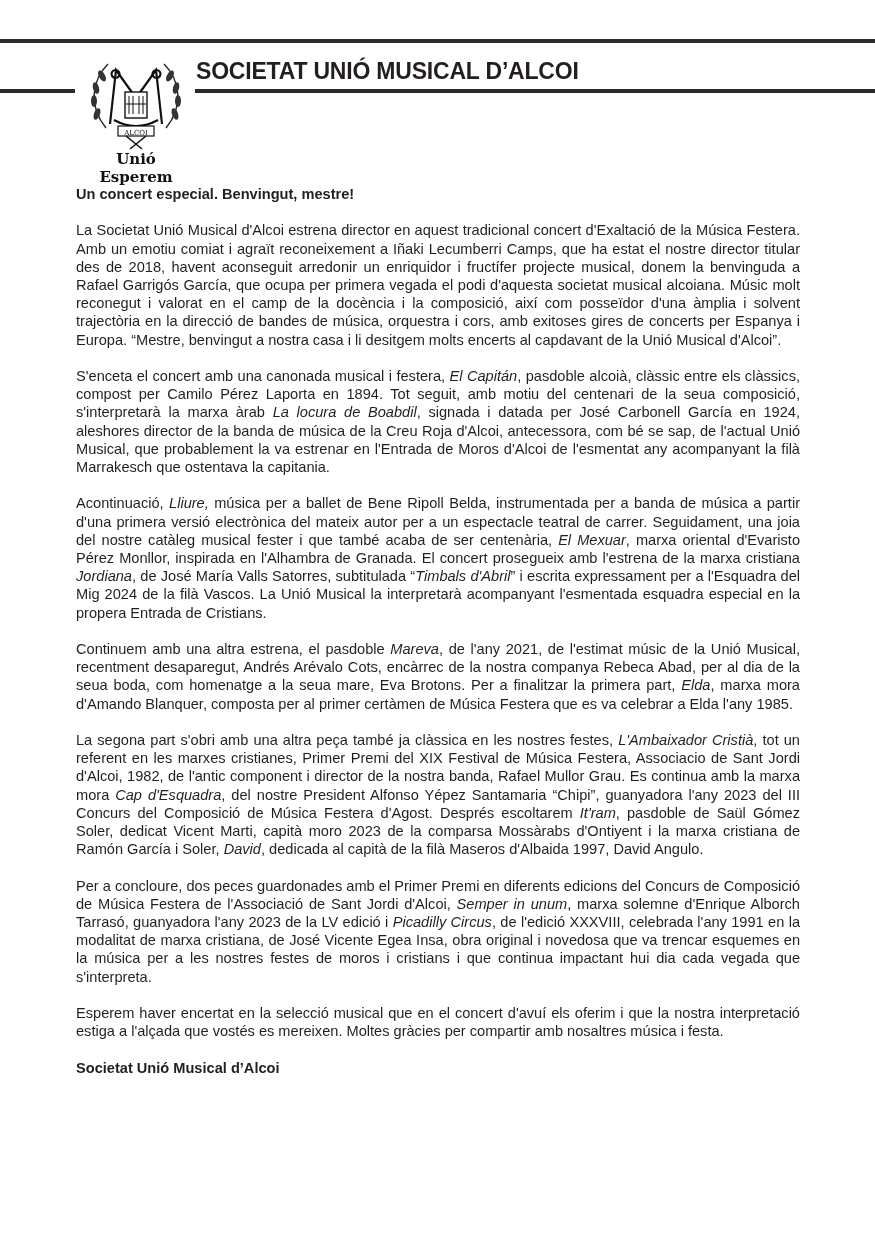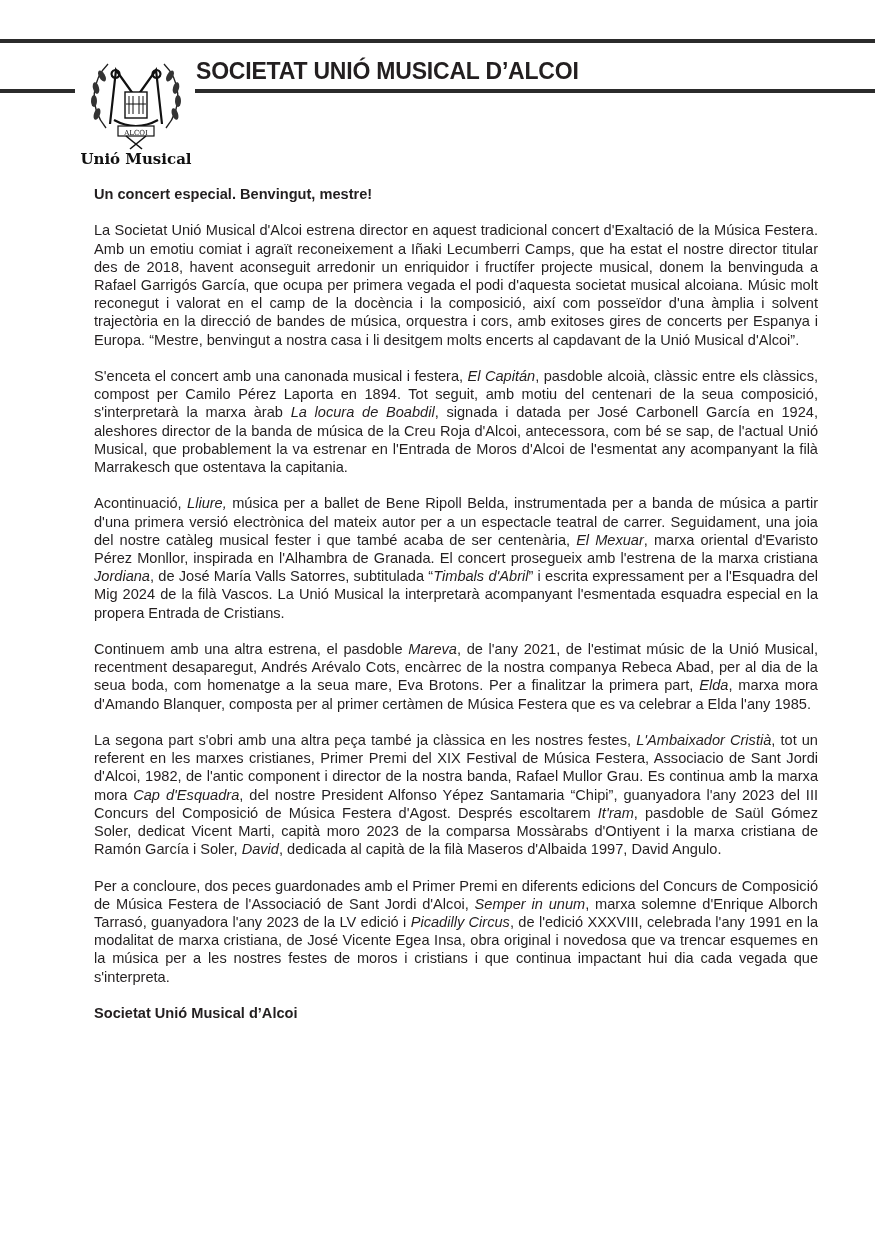--- a/index.html
+++ b/index.html
@@ -7,21 +7,21 @@
          font-family: "Liberation Sans", sans-serif; color: #231f20; }
   .top-rule { position: absolute; left: 0; top: 39px; width: 875px; height: 4px; background: #2b2b2b; }
   .left-rule { position: absolute; left: 0; top: 89px; width: 75px; height: 4px; background: #2b2b2b; }
   .right-rule { position: absolute; left: 195px; top: 89px; width: 680px; height: 4px; background: #2b2b2b; }
   .header-title { position: absolute; left: 196px; top: 58px; font-size: 23px; font-weight: bold;
                   letter-spacing: -0.2px; color: #231f20; white-space: nowrap; }
   .logo { position: absolute; left: 80px; top: 54px; width: 112px; height: 118px; }
   .logo svg { display: block; }
   .logo-caption { position: absolute; left: 0; top: 96px; width: 112px; text-align: center;
                   font-family: "DejaVu Serif", serif; font-weight: bold; font-size: 15px; color: #111; }
-  .content { position: absolute; left: 94px; top: 185px; width: 724px; font-size: 14.6px; line-height: 18.2px; }
+  .content { position: absolute; left: 76px; top: 185px; width: 724px; font-size: 14.6px; line-height: 18.2px; }
   .content p { margin: 0 0 18.2px 0; text-align: justify; }
   .content .heading { font-weight: bold; }
   .content .sign { font-weight: bold; margin-top: 0; }
   i { }
 </style>
 </head>
 <body>
 
 <div class="top-rule"></div>
 <div class="left-rule"></div>
@@ -62,29 +62,30 @@
     </g>
 
     <rect x="38" y="72" width="36" height="10" fill="#fff" stroke="#111" stroke-width="1.2"></rect>
     <text x="56" y="80.5" text-anchor="middle" font-family="DejaVu Serif, serif" font-size="7" fill="#111">ALCOI</text>
 
     <g stroke="#111" stroke-width="1.6">
       <line x1="46" y1="82" x2="62" y2="95"></line>
       <line x1="66" y1="82" x2="50" y2="95"></line>
     </g>
   </svg>
-  <div class="logo-caption">Unió Musical</div>
+  <div class="logo-caption">Unió Esperem</div>
 </div>
 
 <div class="header-title">SOCIETAT UNIÓ MUSICAL D’ALCOI</div>
 
 <div class="content">
   <p class="heading">Un concert especial. Benvingut, mestre!</p>
   <div id="paragraphs">
       <p><span>La Societat Unió Musical d'Alcoi estrena director en aquest tradicional concert d'Exaltació de la Música Festera. Amb un emotiu comiat i agraït reconeixement a Iñaki Lecumberri Camps, que ha estat el nostre director titular des de 2018, havent aconseguit arredonir un enriquidor i fructífer projecte musical, donem la benvinguda a Rafael Garrigós García, que ocupa per primera vegada el podi d'aquesta societat musical alcoiana. Músic molt reconegut i valorat en el camp de la docència i la composició, així com posseïdor d'una àmplia i solvent trajectòria en la direcció de bandes de música, orquestra i cors, amb exitoses gires de concerts per Espanya i Europa. “Mestre, benvingut a nostra casa i li desitgem molts encerts al capdavant de la Unió Musical d'Alcoi”.</span></p>
       <p><span>S'enceta el concert amb una canonada musical i festera, </span><i>El Capitán</i><span>, pasdoble alcoià, clàssic entre els clàssics, compost per Camilo Pérez Laporta en 1894. Tot seguit, amb motiu del centenari de la seua composició, s'interpretarà la marxa àrab </span><i>La locura de Boabdil</i><span>, signada i datada per José Carbonell García en 1924, aleshores director de la banda de música de la Creu Roja d'Alcoi, antecessora, com bé se sap,  de l'actual Unió Musical, que probablement la va estrenar en l'Entrada de Moros d'Alcoi de l'esmentat any acompanyant la filà Marrakesch que ostentava la capitania.</span></p>
       <p><span>Acontinuació, </span><i>Lliure,</i><span> música per a ballet de Bene Ripoll Belda, instrumentada per a banda de música a partir d'una primera versió electrònica del mateix autor per a un espectacle teatral de carrer. Seguidament, una joia del nostre catàleg musical fester i que també acaba de ser centenària, </span><i>El Mexuar</i><span>, marxa oriental d'Evaristo Pérez Monllor, inspirada en  l'Alhambra de Granada. El concert prosegueix amb l'estrena de la marxa cristiana </span><i>Jordiana</i><span>, de José María Valls Satorres, subtitulada “</span><i>Timbals d'Abril</i><span>” i escrita expressament per a l'Esquadra del Mig 2024 de la filà Vascos. La Unió Musical la interpretarà acompanyant l'esmentada esquadra especial en la propera Entrada de Cristians.</span></p>
       <p><span>Continuem amb una altra estrena, el pasdoble </span><i>Mareva</i><span>, de l'any 2021, de l'estimat músic de la Unió Musical, recentment desaparegut, Andrés Arévalo Cots, encàrrec de la nostra companya Rebeca Abad, per al dia de la seua boda, com homenatge a la seua mare, Eva Brotons. Per a finalitzar la primera part, </span><i>Elda</i><span>, marxa mora d'Amando Blanquer, composta per al primer certàmen de Música Festera que es va celebrar a Elda l'any 1985.</span></p>
       <p><span>La segona part s'obri amb una altra peça també ja clàssica en les nostres festes, </span><i>L'Ambaixador Cristià</i><span>, tot un referent en les marxes cristianes, Primer Premi del XIX Festival de Música Festera, Associacio de Sant Jordi d'Alcoi, 1982, de l'antic component i director de la nostra banda, Rafael Mullor Grau. Es continua amb la marxa mora </span><i>Cap d'Esquadra</i><span>, del nostre President Alfonso Yépez Santamaria “Chipi”, guanyadora l'any 2023 del III Concurs del Composició de Música Festera d'Agost. Després escoltarem </span><i>It'ram</i><span>, pasdoble de Saül Gómez Soler, dedicat Vicent Marti, capità moro 2023 de la comparsa Mossàrabs d'Ontiyent i la marxa cristiana de Ramón García i Soler, </span><i>David</i><span>, dedicada al capità de la filà Maseros d'Albaida 1997, David Angulo.</span></p>
       <p><span>Per a concloure, dos peces guardonades amb el Primer Premi en diferents edicions del Concurs de Composició de Música Festera de l'Associació de Sant Jordi d'Alcoi, </span><i>Semper in unum</i><span>, marxa solemne d'Enrique Alborch Tarrasó, guanyadora l'any 2023 de la LV edició i </span><i>Picadilly Circus</i><span>, de l'edició XXXVIII, celebrada l'any 1991 en la modalitat de marxa cristiana, de José Vicente Egea Insa, obra original i novedosa que va trencar esquemes en la música per a les nostres festes de moros i cristians i que continua impactant hui dia cada vegada que s'interpreta.</span></p>
+      <p><span>Esperem haver encertat en la selecció musical que en el concert d'avuí els oferim i que la nostra interpretació estiga a l'alçada que vostés es mereixen. Moltes gràcies per compartir amb nosaltres música i festa.</span></p>
     </div>
   <p class="sign">Societat Unió Musical d’Alcoi</p>
 </div>
 
 </body></html>

